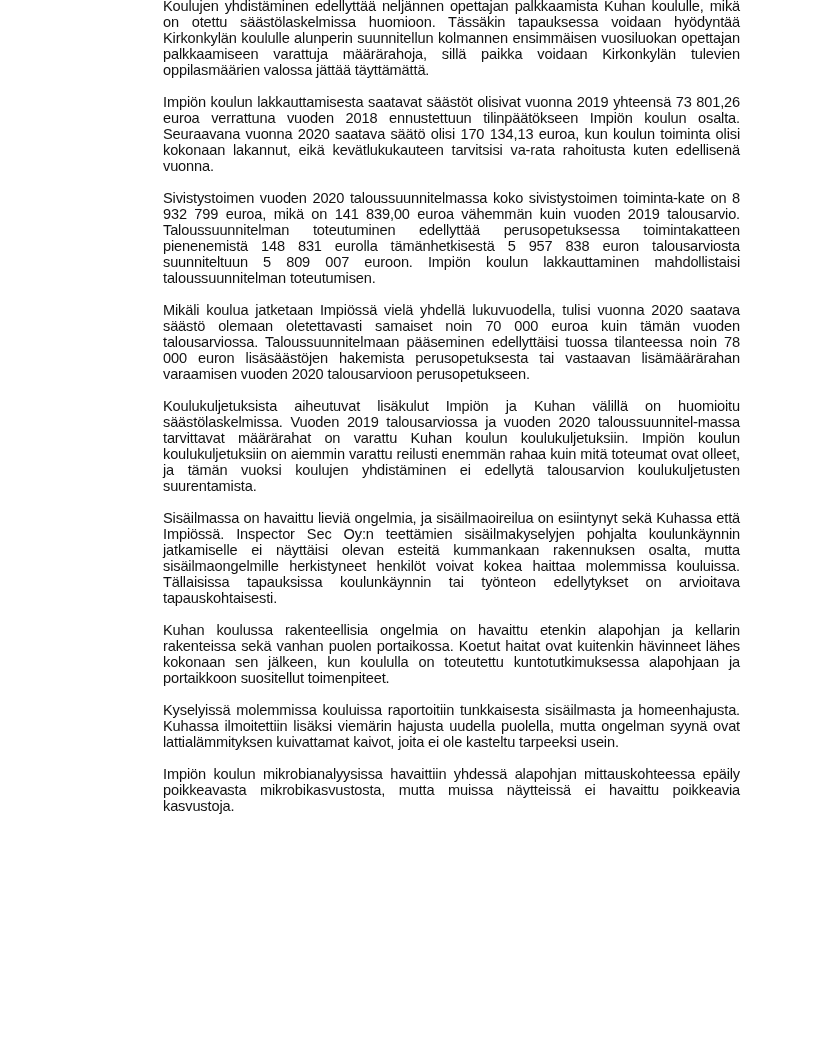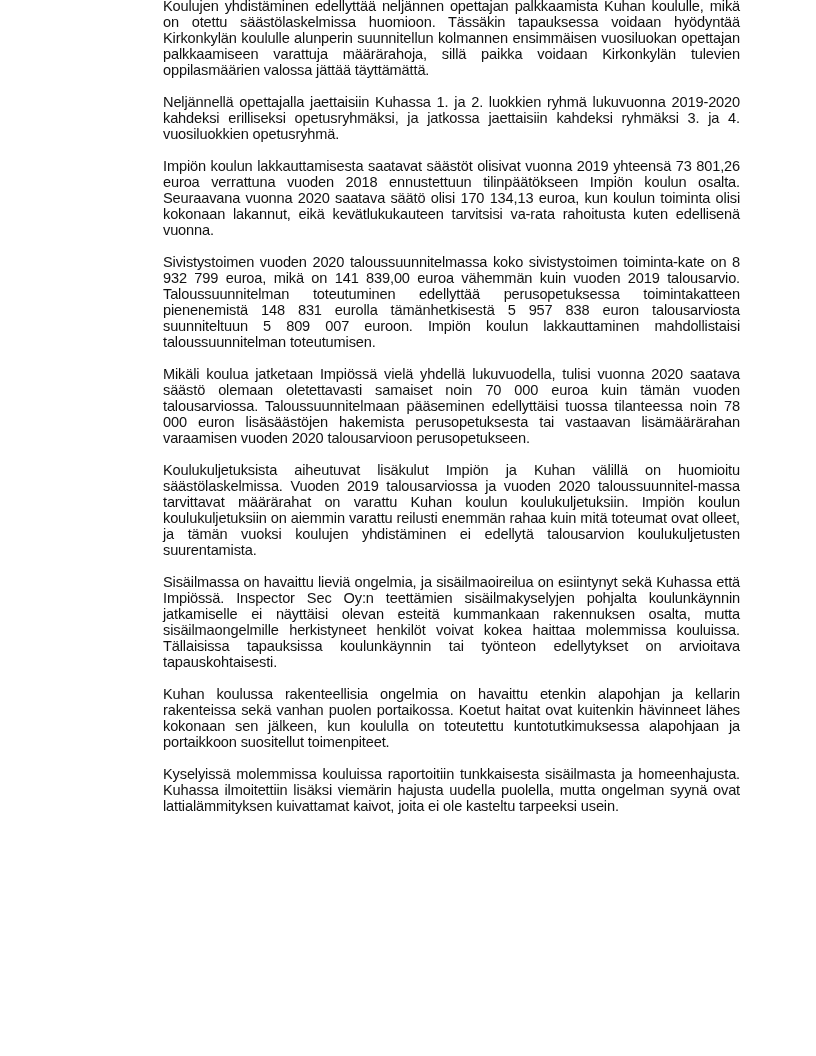--- a/index.html
+++ b/index.html
@@ -29,21 +29,21 @@
     hyphens: manual;
     letter-spacing: -0.15px;
     word-spacing: 0px;
   }
 </style>
 </head>
 <body>
 
 <div class="page">
   <p class="para">Koulujen yhdistäminen edellyttää neljännen opettajan palkkaamista Kuhan koululle, mikä on otettu säästölaskelmissa huomioon. Tässäkin tapauksessa voidaan hyödyntää Kirkonkylän koululle alunperin suunnitellun kolmannen ensimmäisen vuosiluokan opettajan palkkaamiseen varattuja määrärahoja, sillä paikka voidaan Kirkonkylän tulevien oppilasmäärien valossa jättää täyttämättä.</p>
-  <p class="para">Neljännellä opettajalla jaettaisiin Kuhassa 1. ja 2. luokkien ryhmä  lukuvuonna 2019-2020 kahdeksi erilliseksi opetusryhmäksi, ja jatkossa jaettaisiin kahdeksi ryhmäksi 3. ja 4. vuosiluokkien opetusryhmä.</p>
   <p class="para">Impiön koulun lakkauttamisesta saatavat säästöt olisivat vuonna 2019 yhteensä 73 801,26 euroa verrattuna vuoden 2018 ennustettuun tilinpäätökseen Impiön koulun osalta. Seuraavana vuonna 2020 saatava säätö olisi 170 134,13 euroa, kun koulun toiminta olisi kokonaan lakannut, eikä kevätlukukauteen tarvitsisi va-rata rahoitusta kuten edellisenä vuonna.</p>
   <p class="para">Sivistystoimen vuoden 2020 taloussuunnitelmassa koko sivistystoimen toiminta-kate on 8 932 799 euroa, mikä on 141 839,00 euroa vähemmän kuin vuoden 2019 talousarvio. Taloussuunnitelman toteutuminen edellyttää perusopetuksessa toimintakatteen pienenemistä 148 831 eurolla tämänhetkisestä 5 957 838 euron talousarviosta suunniteltuun 5 809 007 euroon. Impiön koulun lakkauttaminen mahdollistaisi taloussuunnitelman toteutumisen.</p>
   <p class="para">Mikäli koulua jatketaan Impiössä vielä yhdellä lukuvuodella, tulisi vuonna 2020 saatava säästö olemaan oletettavasti samaiset noin 70 000 euroa kuin tämän vuoden talousarviossa. Taloussuunnitelmaan pääseminen edellyttäisi tuossa tilanteessa noin 78 000 euron lisäsäästöjen hakemista perusopetuksesta tai vastaavan lisämäärärahan varaamisen vuoden 2020 talousarvioon perusopetukseen.</p>
   <p class="para">Koulukuljetuksista aiheutuvat lisäkulut Impiön ja Kuhan välillä on huomioitu säästölaskelmissa. Vuoden 2019 talousarviossa ja vuoden 2020 taloussuunnitel-massa tarvittavat määrärahat on varattu Kuhan koulun koulukuljetuksiin. Impiön koulun koulukuljetuksiin on aiemmin varattu reilusti enemmän rahaa kuin mitä toteumat ovat olleet, ja tämän vuoksi koulujen yhdistäminen ei edellytä talousarvion koulukuljetusten suurentamista.</p>
   <p class="para">Sisäilmassa on havaittu lieviä ongelmia, ja sisäilmaoireilua on esiintynyt sekä Kuhassa että Impiössä. Inspector Sec Oy:n teettämien sisäilmakyselyjen pohjalta koulunkäynnin jatkamiselle ei näyttäisi olevan esteitä kummankaan rakennuksen osalta, mutta sisäilmaongelmille herkistyneet henkilöt voivat kokea haittaa molemmissa kouluissa. Tällaisissa tapauksissa koulunkäynnin tai työnteon edellytykset on arvioitava tapauskohtaisesti.</p>
   <p class="para">Kuhan koulussa rakenteellisia ongelmia on havaittu etenkin alapohjan ja kellarin rakenteissa sekä vanhan puolen portaikossa. Koetut haitat ovat kuitenkin hävinneet lähes kokonaan sen jälkeen, kun koululla on toteutettu kuntotutkimuksessa alapohjaan ja portaikkoon suositellut toimenpiteet.</p>
   <p class="para">Kyselyissä molemmissa kouluissa raportoitiin tunkkaisesta sisäilmasta ja homeenhajusta. Kuhassa ilmoitettiin lisäksi viemärin hajusta uudella puolella, mutta ongelman syynä ovat lattialämmityksen kuivattamat kaivot, joita ei ole kasteltu tarpeeksi usein.</p>
+  <p class="para">Impiön koulun mikrobianalyysissa havaittiin yhdessä alapohjan mittauskohteessa epäily poikkeavasta mikrobikasvustosta, mutta muissa näytteissä ei havaittu poikkeavia kasvustoja.</p>
 </div>
 
 </body></html>

